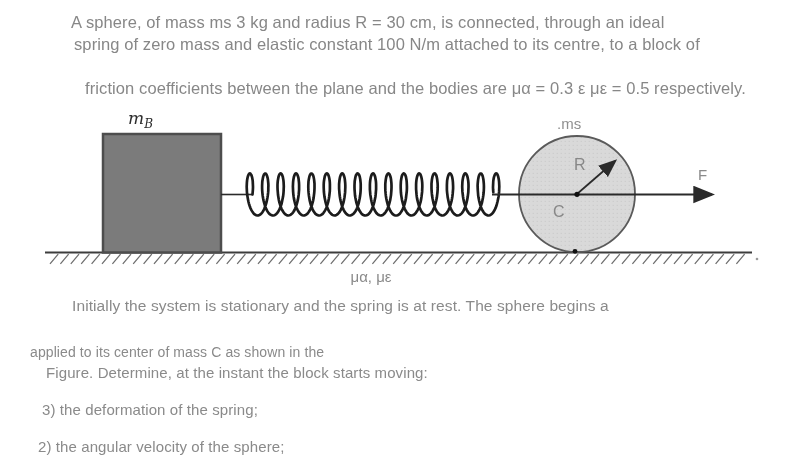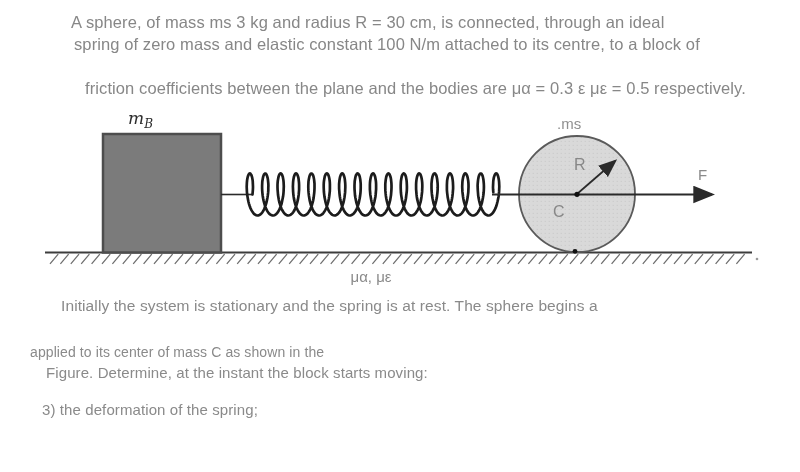--- a/index.html
+++ b/index.html
@@ -71,19 +71,20 @@
     <circle cx="577" cy="194.3" r="2.6" fill="#111111"></circle>
     <circle cx="575" cy="251.3" r="2.4" fill="#111111"></circle>
 
     <text x="557" y="129" font-size="15" fill="#8f8f8f">.ms</text>
     <text x="574" y="170" font-size="16" fill="#878787">R</text>
     <text x="553" y="217" font-size="16" fill="#878787">C</text>
     <text x="698" y="180" font-size="15" fill="#8a8a8a">F</text>
     <text x="371" y="282" font-size="15" fill="#8a8a8a" text-anchor="middle">μα, με</text>
   </svg>
 
-  <div class="bline" style="left:61px;top:296px">Initially the system is stationary and the spring is at rest. The sphere begins a</div>
+  <div class="bline" style="left:72px;top:296px">Initially the system is stationary and the spring is at rest. The sphere begins a</div>
   <div class="bline small" style="left:30px;top:343px">applied to its center of mass C as shown in the</div>
   <div class="bline med" style="left:46px;top:363px">Figure. Determine, at the instant the block starts moving:</div>
 
   <div class="bline med" style="left:42px;top:400px">3) the deformation of the spring;</div>
+  <div class="bline med" style="left:38px;top:437px">2) the angular velocity of the sphere;</div>
 
 </div>
 
 </body></html>

